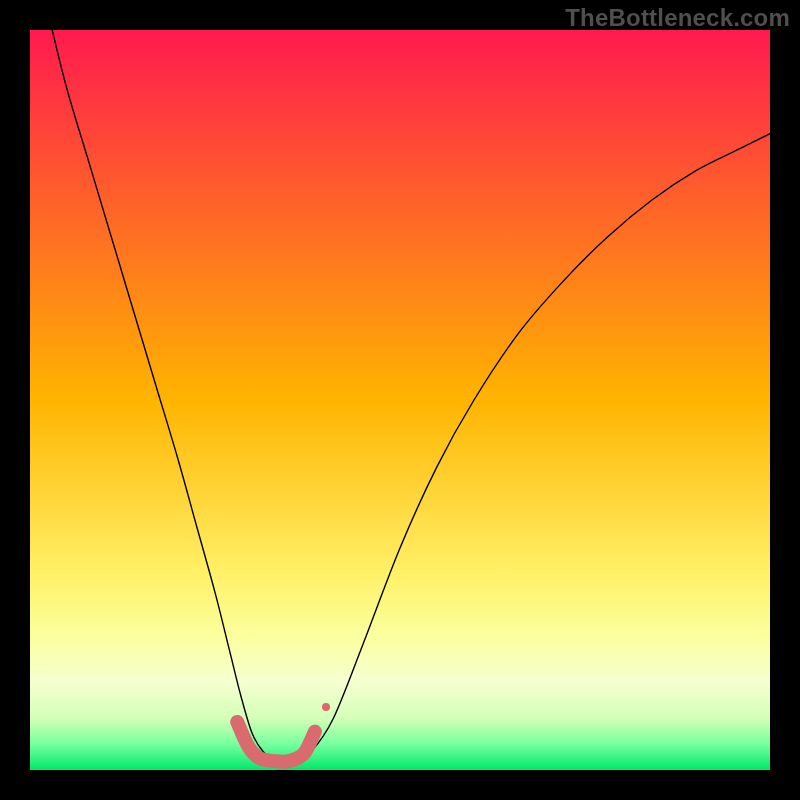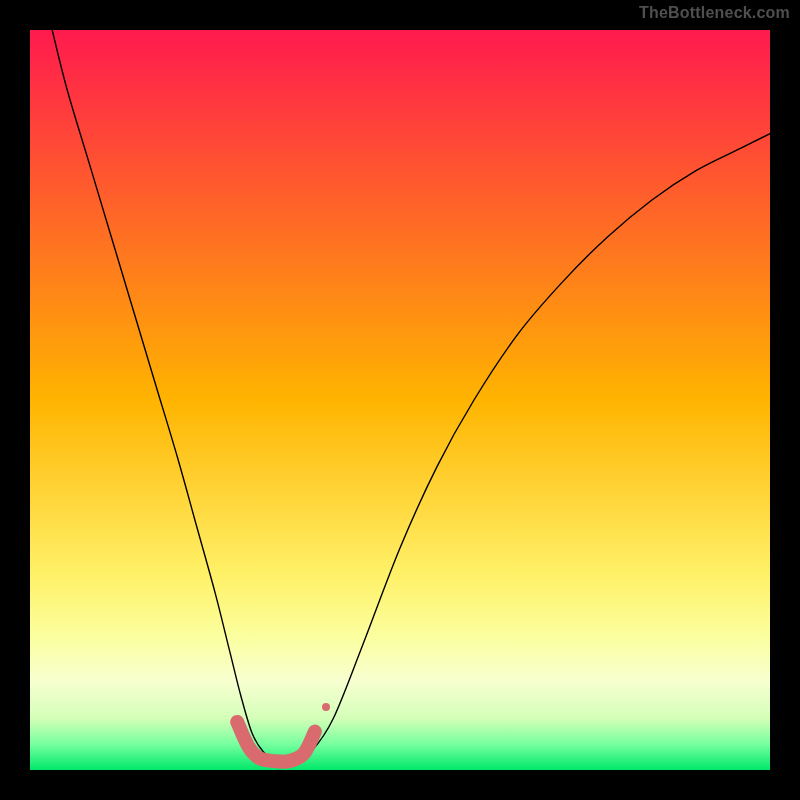--- a/index.html
+++ b/index.html
@@ -16,21 +16,21 @@
     left: 0;
     top: 0;
     width: 800px;
     height: 800px;
     background: #000;
   }
   .watermark {
     position: absolute;
     top: 4px;
     right: 10px;
-    font-size: 16px;
+    font-size: 24px;
     font-weight: 600;
     color: #4f4f4f;
     letter-spacing: 0.2px;
     z-index: 20;
   }
   .plot {
     position: absolute;
     left: 30px;
     top: 30px;
     width: 740px;

